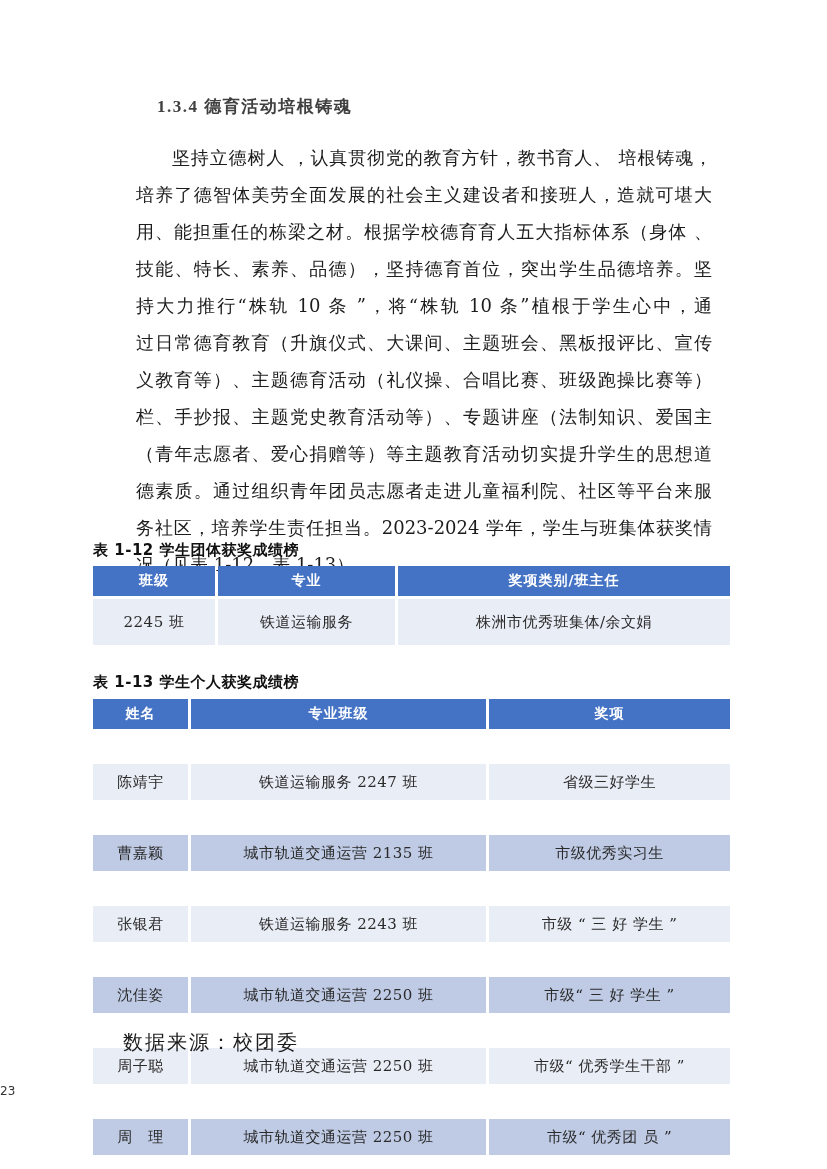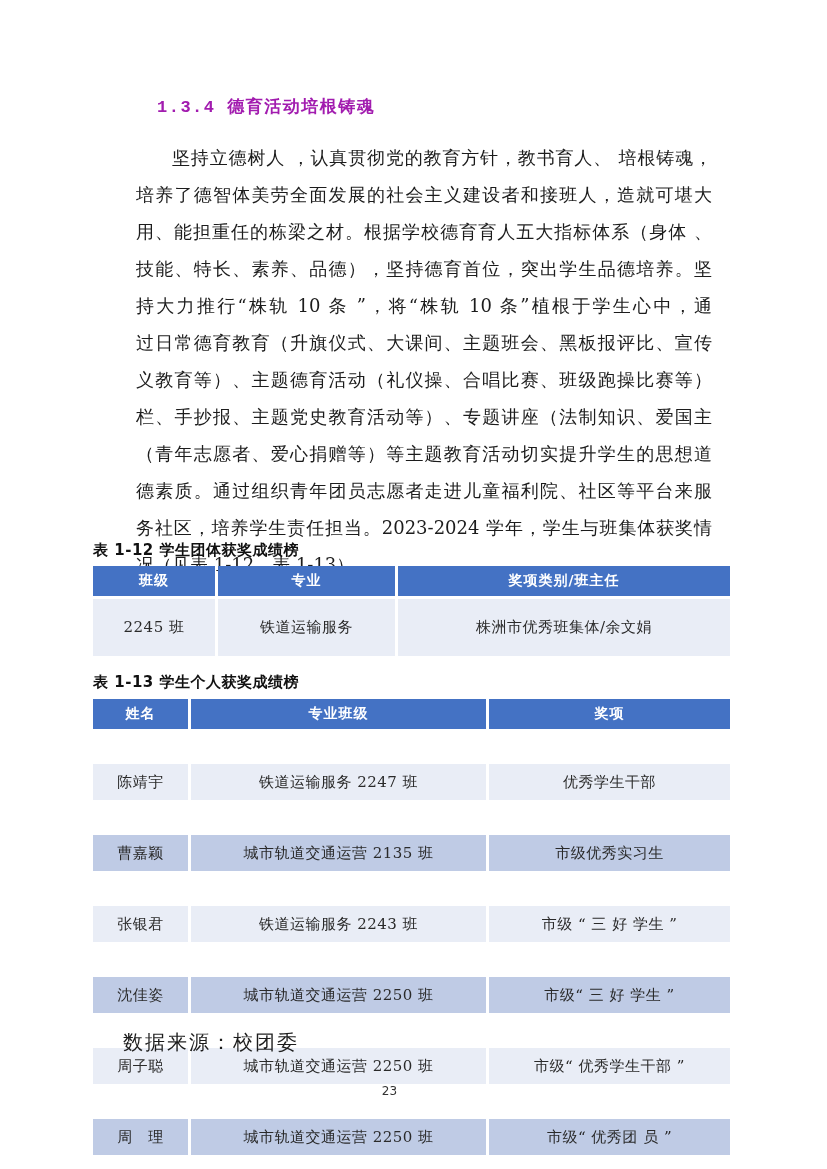--- a/index.html
+++ b/index.html
@@ -4,22 +4,22 @@
 <style>
   * { margin:0; padding:0; box-sizing:border-box; }
   html, body { background:#ffffff; }
   .page {
     position:relative; width:827px; height:1169px; margin:0 auto;
     background:#ffffff; overflow:hidden; color:#1a1a1a;
     font-family:"DejaVu Serif","Liberation Serif",serif;
   }
   .heading {
     position:absolute; left:157px; top:95px;
-    font-family:Liberation Mono, monospace;
-    font-weight:bold; font-size:17px; letter-spacing:1.5px; color:#a21caf;
+    font-family:Liberation Serif, serif;
+    font-weight:bold; font-size:17px; letter-spacing:1.5px; color:#404040;
   }
   .pbody { position:absolute; left:120px; top:139px; width:592px; font-size:18px; color:#1c1c1c; }
   .pline {
     line-height:37px; height:37px; overflow:hidden;
     text-align:justify; text-align-last:justify;margin-left:16px;
   }
   .pbody div.pline:first-of-type { text-indent:36px; }
   .pbody div.pline:last-of-type { text-align-last:left; }
   .caption {
     position:absolute; left:93px; width:637px; text-align:left;
@@ -34,27 +34,27 @@
   .th {
     background:var(--header-blue,#4472c4); color:#ffffff; height:30px;
     display:flex; align-items:center; justify-content:center;
     font-family:"DejaVu Sans","Liberation Sans",sans-serif;
     font-weight:bold; font-size:14px; letter-spacing:1px;
   }
   .td {
     display:flex; align-items:center; justify-content:center;
     font-size:15px; color:#2a2a2a; letter-spacing:0.5px; text-align:center;
   }
-  .t1 .td { height:57px; }
+  .t1 .td { height:46px; }
   .t2 .td { height:36px;margin-top:32px; }
   .row-light .td { background:var(--band-light,#e9edf6); }
   .row-dark  .td { background:var(--band-dark,#bfcbe5); }
   .footnote { position:absolute; left:123px; top:1029px; font-size:20px; letter-spacing:2px; color:#1c1c1c; }
   .pagenum {
-    position:absolute; left:0; top:1084px; width:779px; text-align:center;
+    position:absolute; left:0; top:1084px; width:779px; 
     font-family:"DejaVu Sans","Liberation Sans",sans-serif; font-size:12px; color:#333;
   }
 </style>
 </head>
 <body>
 
 <div class="page">
 
   <div class="heading">1.3.4 德育活动培根铸魂</div>
 
@@ -109,21 +109,21 @@
     <div class="thead cols-t2">
       <div class="th">姓名</div>
       <div class="th">专业班级</div>
       <div class="th">奖项</div>
     </div>
     <div class="rows">
 
         <div class="trow cols-t2 row-light">
           <div class="td">陈靖宇</div>
           <div class="td">铁道运输服务 2247 班</div>
-          <div class="td">优秀学生干部</div>
+          <div class="td">省级三好学生</div>
         </div>
 
         <div class="trow cols-t2 row-dark">
           <div class="td">曹嘉颖</div>
           <div class="td">城市轨道交通运营 2135 班</div>
           <div class="td">市级优秀实习生</div>
         </div>
 
         <div class="trow cols-t2 row-light">
           <div class="td">张银君</div>

